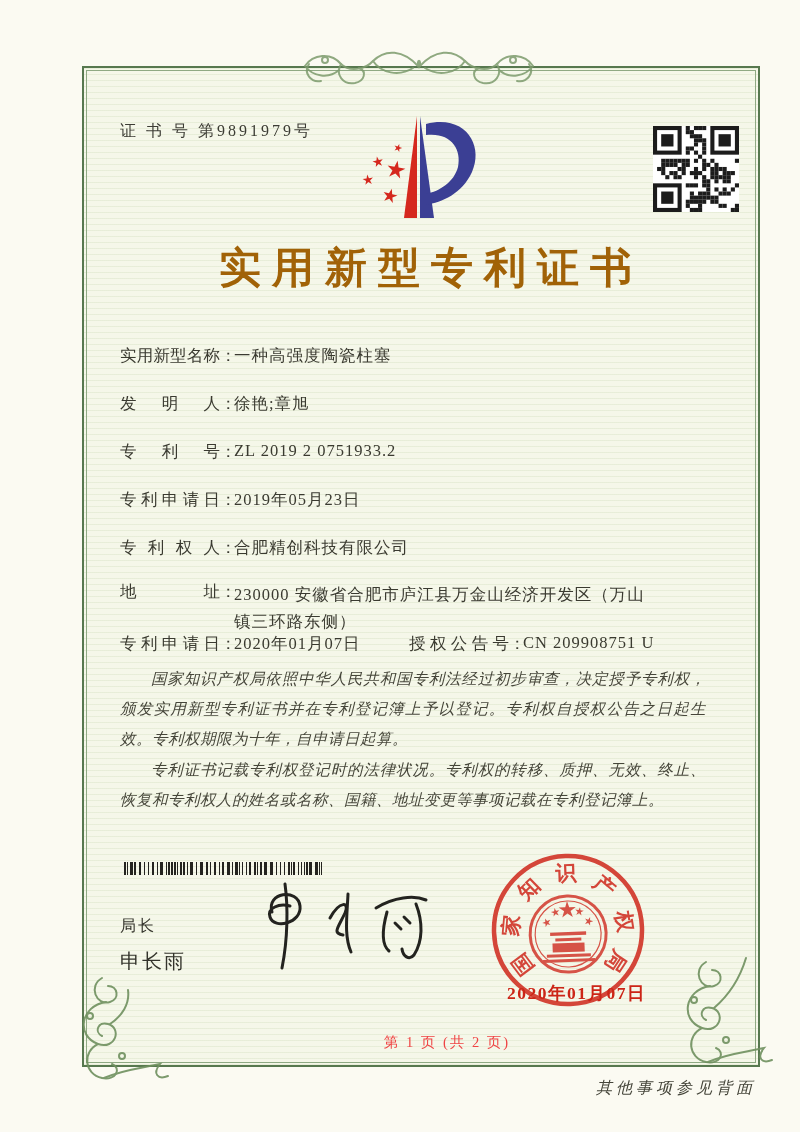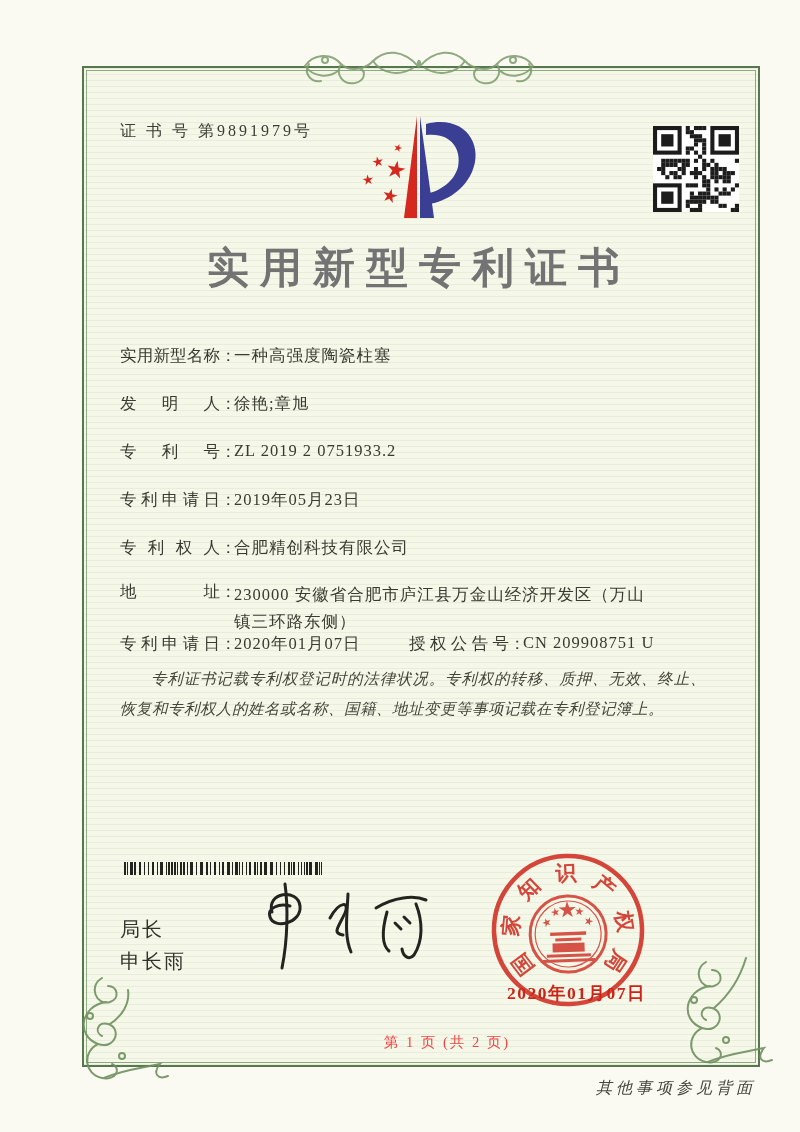--- a/index.html
+++ b/index.html
@@ -25,42 +25,42 @@
   .frame-inner{
     position:absolute;inset:2px;
     border:1px solid #8fa983;
   }
   .abs{position:absolute;}
   .cert-no{
     left:104px;top:121px;font-size:16px;letter-spacing:3px;color:#3c3c34;
   }
   .title{
     left:66px;top:240px;width:674px;text-align:center;
-    font-size:42px;font-weight:700;letter-spacing:11px;color:#737373;
+    font-size:42px;font-weight:700;letter-spacing:11px;color:#a16207;padding-left:12px;
   }
   .fields{left:104px;top:337px;width:600px;font-size:16.5px;color:#3a3a30;}
   .frow{position:absolute;left:0;white-space:nowrap;}
   .flabel{
     display:inline-block;width:100px;
     text-align:justify;text-align-last:justify;
     vertical-align:top;
   }
   .fcolon{display:inline-block;width:14px;vertical-align:top;}
   .fvalue{display:inline-block;vertical-align:top;letter-spacing:1px;}
   .fvalue.wrap{white-space:normal;width:418px;line-height:1.65;}
   .fvalue.fixedw{width:175px;}
   .paras{
     left:104px;top:664px;width:586px;
     font-size:15.5px;line-height:1.95;color:#46463a;
     font-style:italic;letter-spacing:0.5px;
     text-align:justify;
   }
   .paras p{margin:0;text-indent:2em;}
   .barcode{left:108px;top:862px;width:200px;height:13px;}
-  .director-title{left:104px;top:916px;font-family:Liberation Serif, serif;font-size:20px;letter-spacing:2px;color:#33332b;}
+  .director-title{left:104px;top:916px;font-family:Liberation Serif, serif;font-size:16px;letter-spacing:2px;color:#33332b;}
   .director-name{left:104px;top:948px;font-family:"Liberation Sans","DejaVu Sans",sans-serif;font-size:20px;letter-spacing:2px;color:#33332b;}
   .signature{left:228px;top:878px;}
   .seal{left:472px;top:850px;opacity:0.94;transform:rotate(-2deg);}
   .seal-date{
     left:491px;top:981px;color:#cc2517;font-size:17.5px;font-weight:700;
     letter-spacing:1.5px;white-space:nowrap;
   }
   .page-number{
     left:66px;top:1033px;width:674px;text-align:center;
     font-size:14.5px;letter-spacing:2px;color:#ef4444;padding-left:28px;
@@ -295,20 +295,21 @@
     </div>
     <div class="frow" style="top:244px;">
       <span class="flabel">地址</span><span class="fcolon">：</span><span class="fvalue wrap">230000 安徽省合肥市庐江县万金山经济开发区（万山镇三环路东侧）</span>
     </div>
     <div class="frow" style="top:296px;">
       <span class="flabel">专利申请日</span><span class="fcolon">：</span><span class="fvalue fixedw">2020年01月07日</span><span class="flabel">授权公告号</span><span class="fcolon">：</span><span class="fvalue">CN 209908751 U</span>
     </div>
   </div>
 
   <div class="abs paras">
+    <p>国家知识产权局依照中华人民共和国专利法经过初步审查，决定授予专利权，颁发实用新型专利证书并在专利登记簿上予以登记。专利权自授权公告之日起生效。专利权期限为十年，自申请日起算。</p>
     <p>专利证书记载专利权登记时的法律状况。专利权的转移、质押、无效、终止、恢复和专利权人的姓名或名称、国籍、地址变更等事项记载在专利登记簿上。</p>
   </div>
 
   <div class="abs barcode">
       <svg width="200" height="13" viewBox="0 0 200 13">
         <rect x="0" y="0" width="2" height="13" fill="#24241f"></rect>
         <rect x="3" y="0" width="1" height="13" fill="#24241f"></rect>
         <rect x="6" y="0" width="3" height="13" fill="#24241f"></rect>
         <rect x="10" y="0" width="2" height="13" fill="#24241f"></rect>
         <rect x="15" y="0" width="2" height="13" fill="#24241f"></rect>

